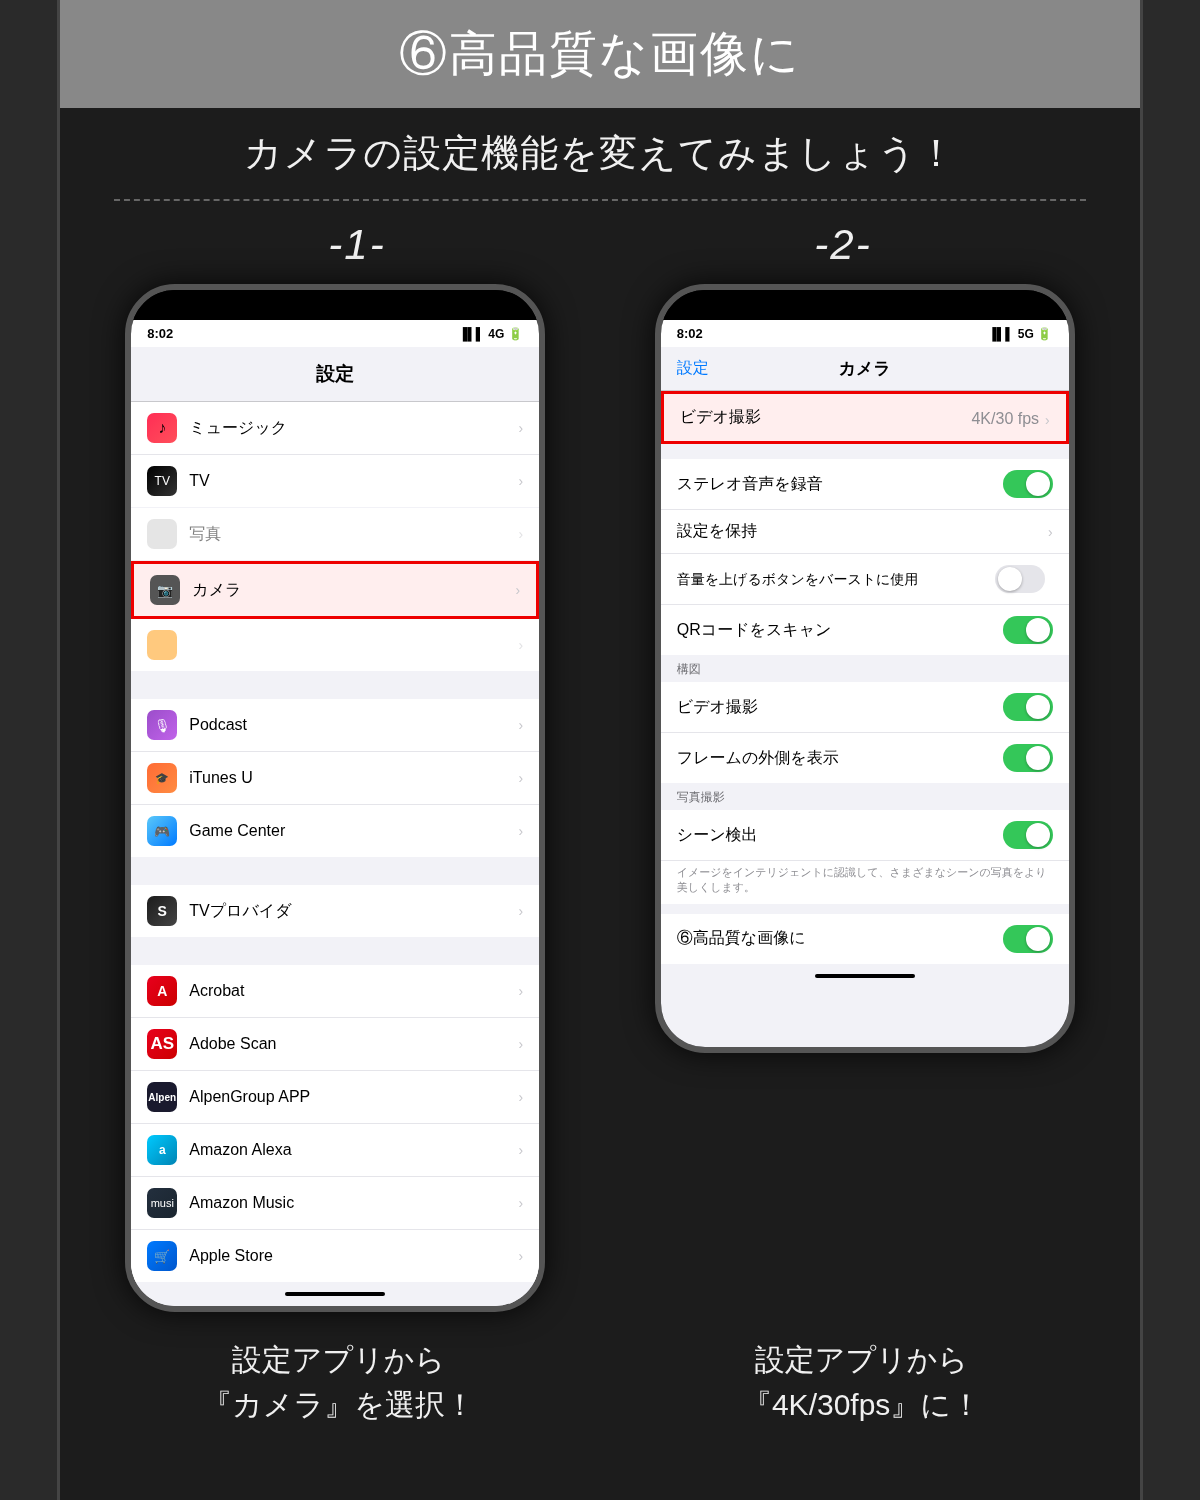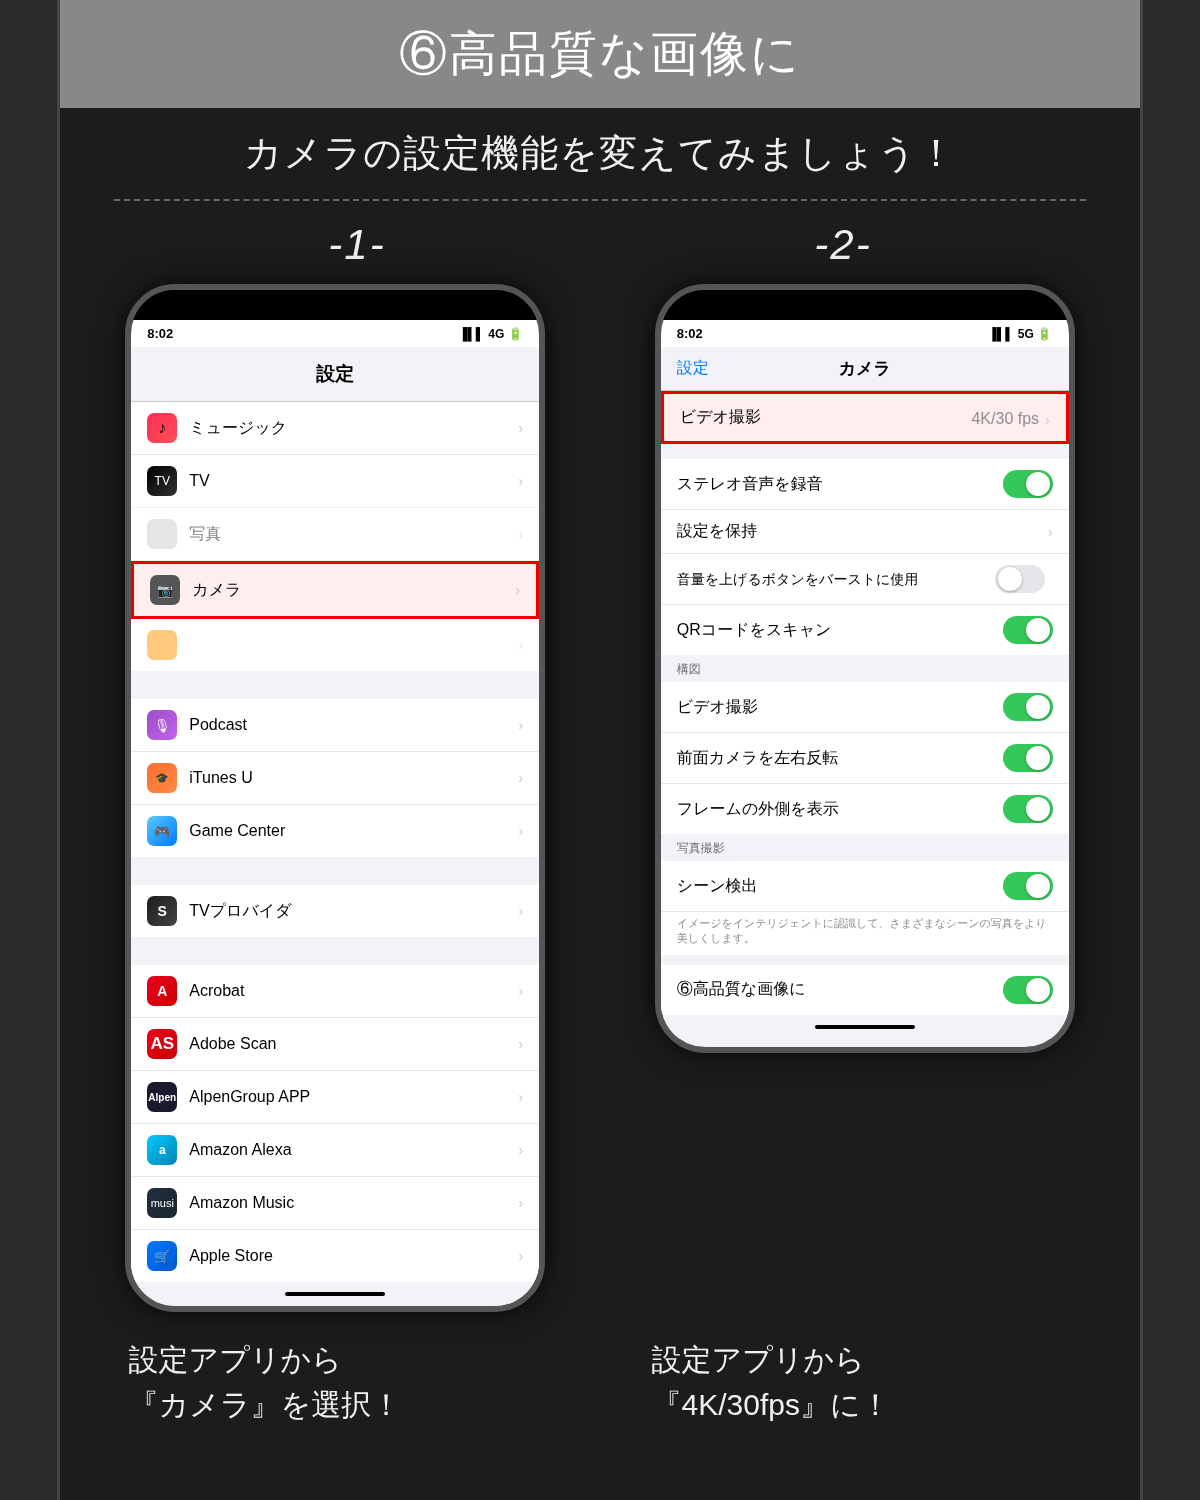--- a/index.html
+++ b/index.html
@@ -308,21 +308,21 @@
     
     .captions-row {
       display: flex;
       width: 95%;
       justify-content: space-around;
       margin-top: 25px;
       gap: 20px;
     }
     .caption {
       width: 420px;
-      text-align: left;
+      text-align: center;
     }
     .caption p {
       font-size: 30px;
       color: #f0f0f0;
       line-height: 1.5;
       font-family: 'Hiragino Kaku Gothic Pro', 'Meiryo', sans-serif;
     }
 
     
     .icon-music { background: linear-gradient(135deg, #ff2d55, #ff4f5a); }
@@ -526,24 +526,20 @@
           </div>
         </div>
 
         <div class="camera-section-header">構図</div>
         <div class="settings-section">
           <div class="settings-item">
             <span class="item-label">ビデオ撮影</span>
             <div class="toggle-on"></div>
           </div>
           <div class="settings-item">
-            <span class="item-label">前面カメラを左右反転</span>
-            <div class="toggle-on"></div>
-          </div>
-          <div class="settings-item">
             <span class="item-label">フレームの外側を表示</span>
             <div class="toggle-on"></div>
           </div>
         </div>
 
         <div class="camera-section-header">写真撮影</div>
         <div class="settings-section">
           <div class="settings-item">
             <span class="item-label">シーン検出</span>
             <div class="toggle-on"></div>

